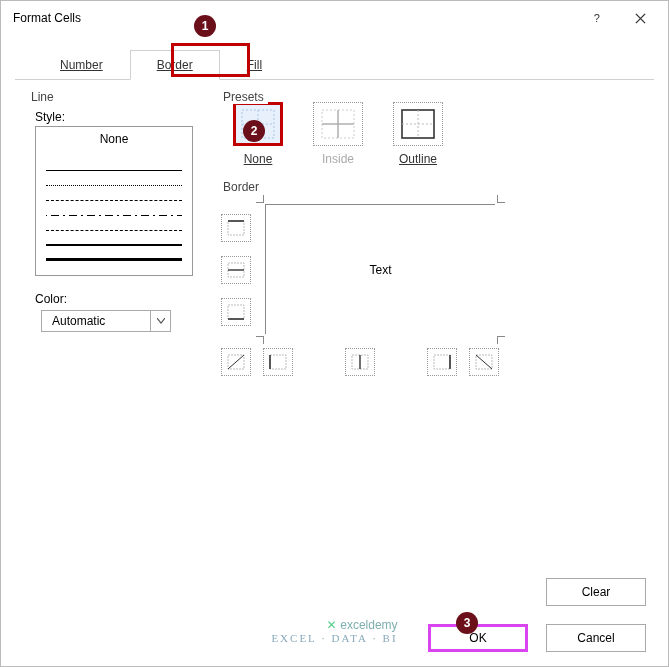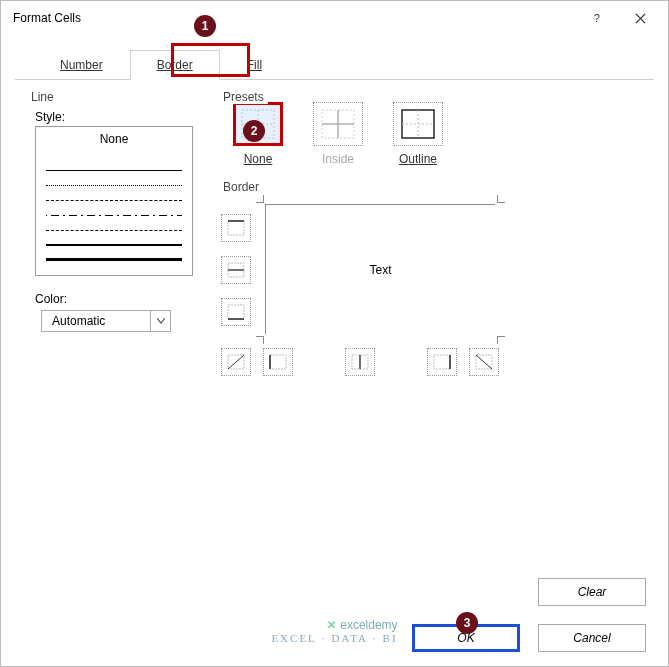--- a/index.html
+++ b/index.html
@@ -44,23 +44,23 @@
   .btn-small svg { width: 20px; height: 18px; }
   .side-btns { position: absolute; left: 0; top: 10px; display: flex; flex-direction: column; gap: 14px; }
   .preview-box { margin-left: 44px; width: 230px; height: 130px; border-top: 1.5px solid #888; border-left: 1.5px solid #888; position: relative; display:flex; align-items:center; justify-content:center; }
   .corner { position:absolute; width:8px; height:8px; }
   .c-tl{ border-right:1px solid #888; border-bottom:1px solid #888; top:-10px; left:-10px; }
   .c-tr{ border-left:1px solid #888; border-bottom:1px solid #888; top:-10px; right:-10px; }
   .c-bl{ border-right:1px solid #888; border-top:1px solid #888; bottom:-10px; left:-10px; }
   .c-br{ border-left:1px solid #888; border-top:1px solid #888; bottom:-10px; right:-10px; }
   .bottom-btns { display: flex; gap: 12px; margin: 14px 0 0 0; }
   .footer { position: absolute; bottom: 14px; right: 22px; display: flex; gap: 18px; }
-  .btn { width: 108px; height: 28px; border: 1px solid #aaa; background: #fff; display: flex; align-items: center; justify-content: center; font-style: italic; }
+  .btn { width: 100px; height: 28px; border: 1px solid #aaa; background: #fff; display: flex; align-items: center; justify-content: center; }
   .btn-clear { position: absolute; bottom: 60px; right: 22px; }
-  .ok-hl { border: 3px solid #1d4ed8; }
+  .ok-hl { border: 3px solid #d946ef; }
   .logo { position: absolute; bottom: 22px; left: 50%; transform: translateX(-50%); color: #7faeb0; font-size: 13px; text-align:right; line-height:1.1; }
   .logo .sub { font-size: 11px; letter-spacing: 2px; color: #8ab; font-family: Liberation Serif, serif; }
   .anno { position:absolute; width:22px; height:22px; border-radius:50%; background:#6b0f1a; color:#fff; display:flex; align-items:center; justify-content:center; font-weight:bold; font-size:12px; z-index:10; }
   .a1{ left:193px; top:14px; }
   .a2{ left:242px; top:119px; }
   .a3{ right:190px; bottom:32px; }
 </style>
 </head>
 <body>
 

